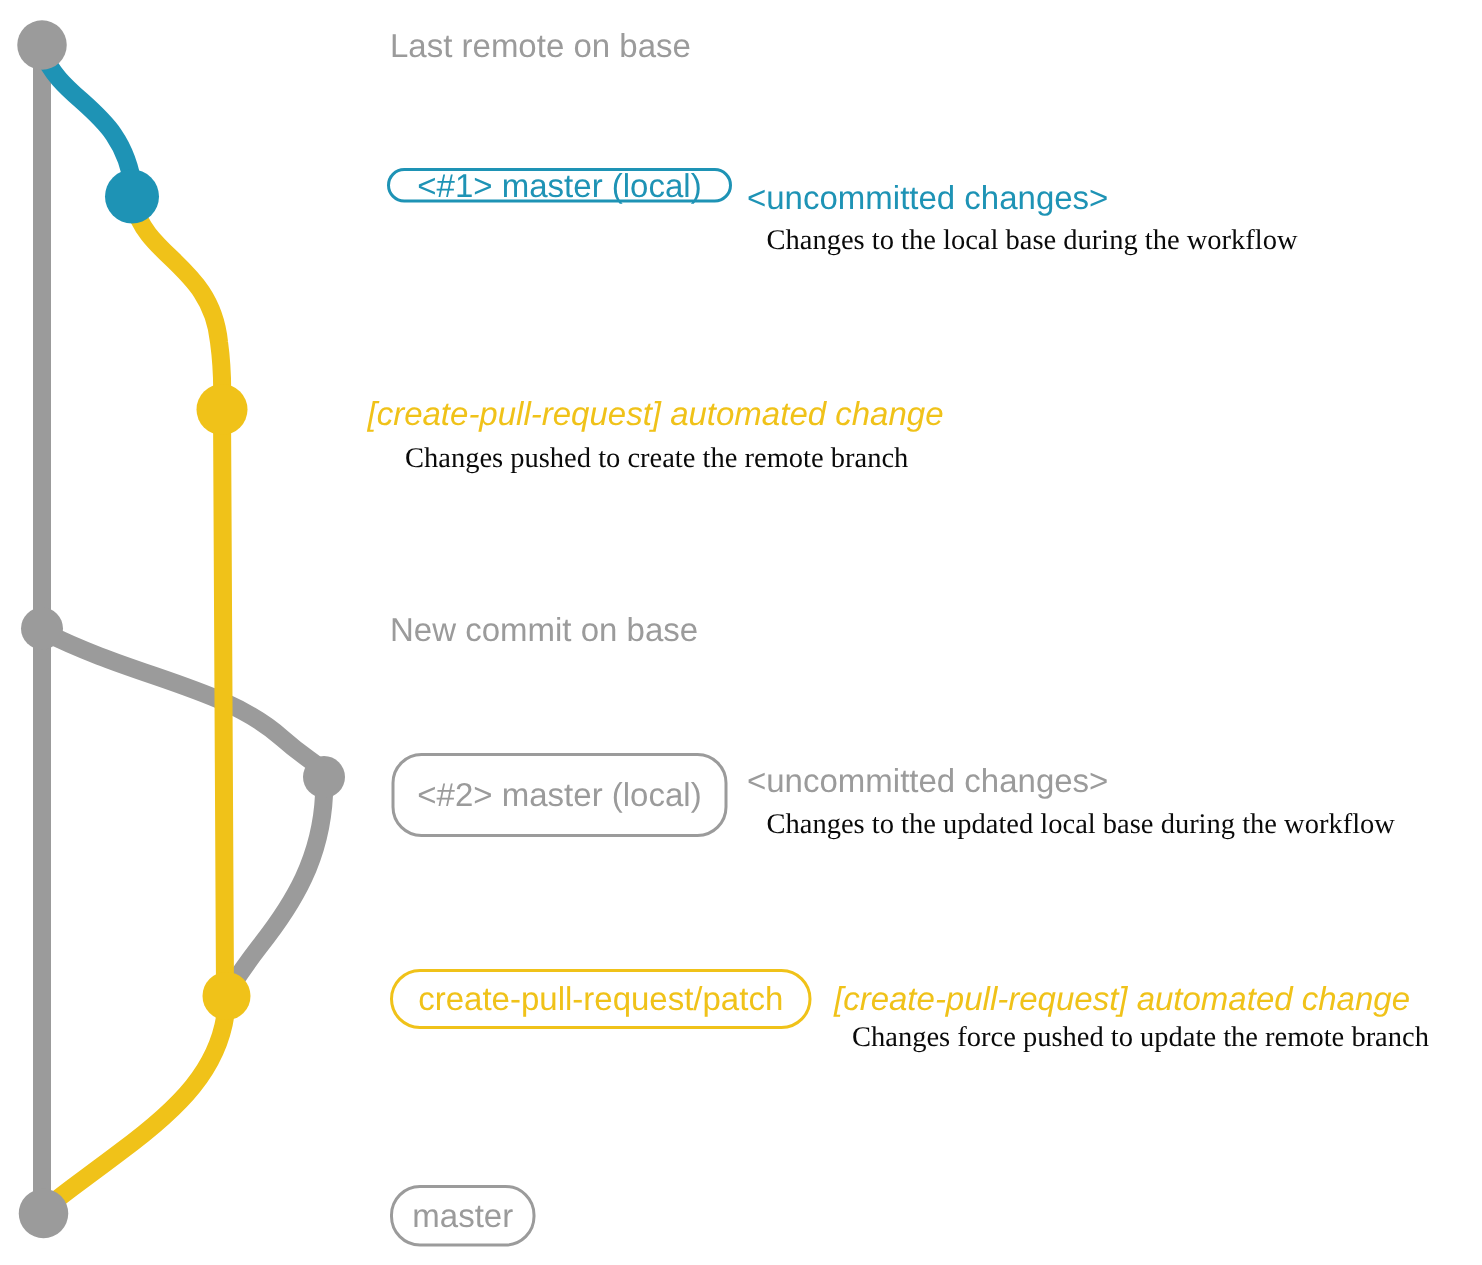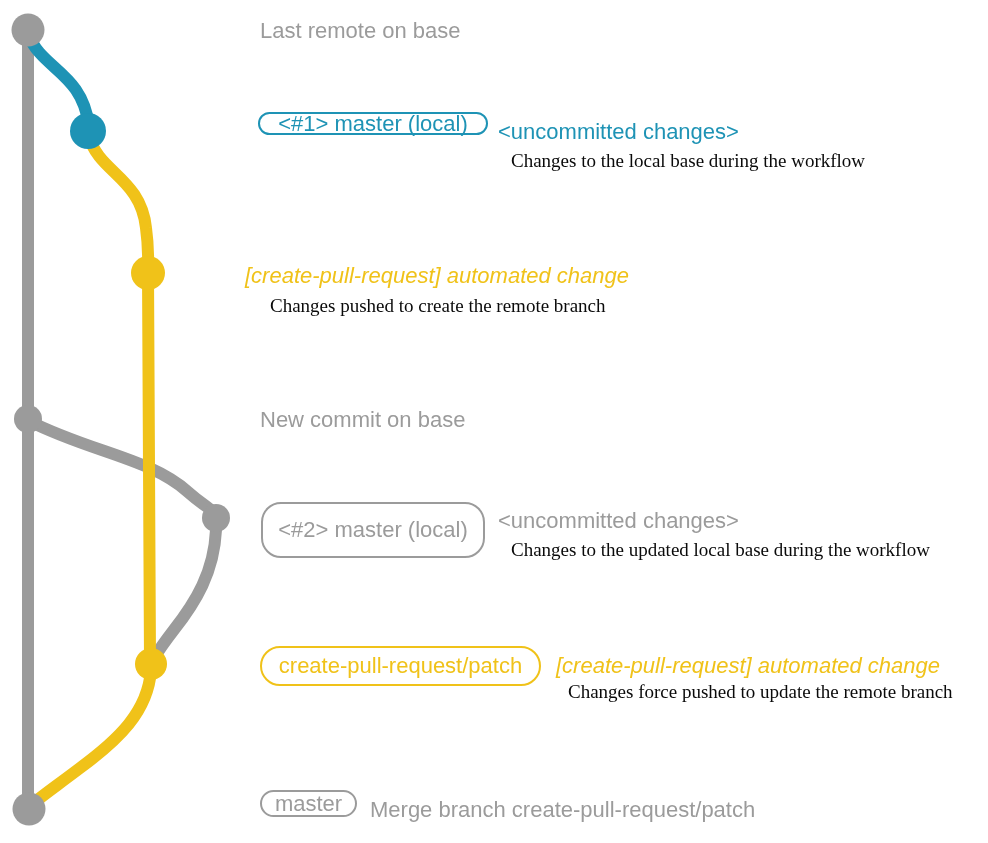--- a/index.html
+++ b/index.html
@@ -73,18 +73,17 @@
   </div>
   <div class="txt gray" style="left:498px;top:508px;">&lt;uncommitted changes&gt;</div>
   <div class="note" style="left:511px;top:539px;">Changes to the updated local base during the workflow</div>
 
   <div class="badge yellow" style="left:260px;top:646px;width:281px;height:40px;">
     <span>create-pull-request/patch</span>
   </div>
   <div class="txt yellow" style="left:556px;top:653px;">[create-pull-request] automated change</div>
   <div class="note" style="left:568px;top:681px;">Changes force pushed to update the remote branch</div>
 
-  <div class="badge gray" style="left:260px;top:790px;width:97px;height:27px;">
+  <div class="badge gray" style="left:260px;top:790px;width:97px;height:41px;">
     <span>master</span>
   </div>
-  <div class="txt gray" style="left:370px;top:797px;">Merge branch create-pull-request/patch</div>
 
 </div>
 
 </body></html>

